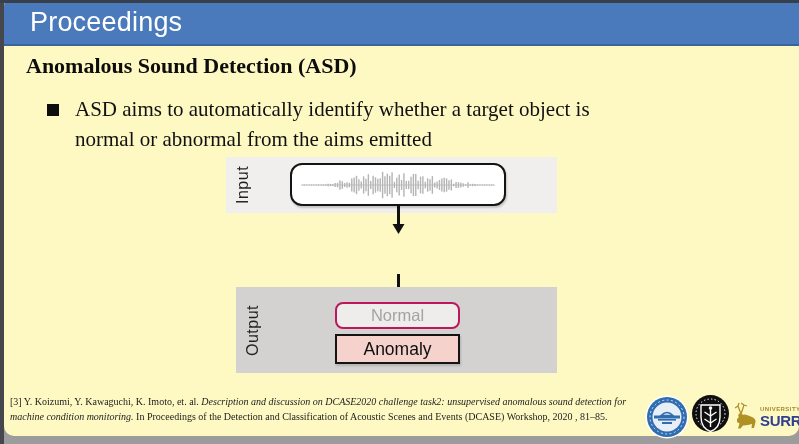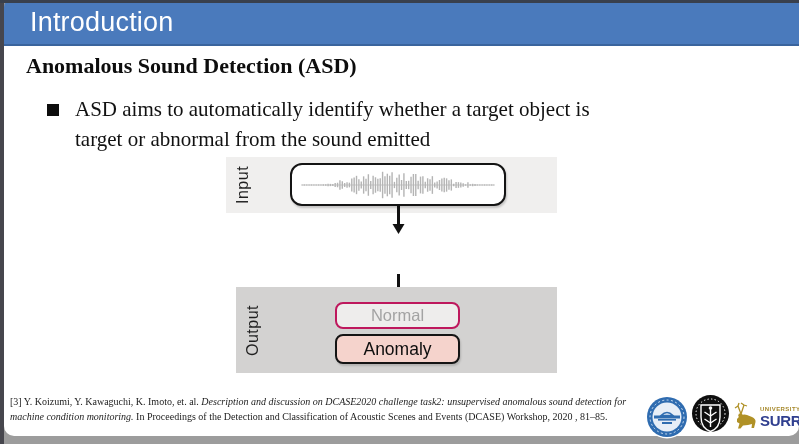--- a/index.html
+++ b/index.html
@@ -15,21 +15,21 @@
     background:#4a7abc;border-radius:7px 0 0 0;
     box-shadow:inset 0 -2px 0 rgba(30,60,100,.35);
     z-index:4;
   }
   .header-title{
     position:absolute;left:26px;top:7px;
     color:#ffffff;font-size:27px;font-weight:400;letter-spacing:.2px;
   }
   .slide-body{
     position:absolute;left:4px;top:46px;width:795px;height:390px;
-    background:#ffffff;border-radius:0 0 10px 10px;
+    background:#fef9c3;border-radius:0 0 10px 10px;
   }
   .heading{
     position:absolute;left:22px;top:7px;margin:0;
     font-family:"Liberation Serif",serif;font-size:22px;font-weight:700;color:#0d0d0d;
   }
   .bullet-row{position:absolute;left:43px;top:49px;display:flex;}
   .bullet-square{width:12px;height:12px;background:#0d0d0d;margin-top:9px;flex:none;}
   .bullet-text{
     margin-left:16px;font-family:"Liberation Serif",serif;font-size:21px;color:#111;
     line-height:1.42;
@@ -63,21 +63,21 @@
   .arrow1{top:47px;}
   .arrow2{top:117px;}
   .normal-box{
     position:absolute;left:109px;top:145px;width:125px;height:27px;box-sizing:border-box;
     background:#eeedec;border:2px solid #be185d;border-radius:8px;
     display:flex;align-items:center;justify-content:center;
     font-size:16.5px;color:#a3a3a3;
   }
   .anomaly-box{
     position:absolute;left:109px;top:177px;width:125px;height:30px;box-sizing:border-box;
-    background:#f5d3cc;border:2.5px solid #141414;border-radius:8px;
+    background:#f5d3cc;border:2.5px solid #141414;border-radius:0;
     display:flex;align-items:center;justify-content:center;
     font-size:17.5px;color:#0d0d0d;
     box-shadow:1px 2px 2px rgba(0,0,0,.15);
   }
   
   .citation{
     position:absolute;left:6px;top:349px;width:632px;margin:0;
     font-family:"Liberation Serif",serif;font-size:10px;line-height:1.45;color:#1c1c1c;
   }
   .citation i{font-style:italic;}
@@ -90,32 +90,32 @@
   .surrey-line1{font-size:6px;font-weight:700;letter-spacing:.45px;color:#a6892c;}
   .surrey-line2{font-size:15px;font-weight:700;letter-spacing:-.3px;color:#303f8f;margin-top:1px;}
 </style>
 </head>
 <body>
 
 <div class="top-strip"></div>
 <div class="left-strip"></div>
 
 <div class="header">
-  <span class="header-title">Introduction</span>
+  <span class="header-title">Proceedings</span>
 </div>
 
 <div class="slide-body">
 
   <h1 class="heading">Anomalous Sound Detection (ASD)</h1>
 
   <div class="bullet-row">
     <div class="bullet-square"></div>
     <div class="bullet-text">
       <span class="line">ASD aims to automatically identify whether a target object is</span>
-      <span class="line">target or abnormal from the sound emitted</span>
+      <span class="line">normal or abnormal from the aims emitted</span>
     </div>
   </div>
 
   <div class="diagram">
 
     <div class="panel input-panel">
       <span class="side-label">Input</span>
     </div>
     <div class="wave-box">
       <svg width="200" height="36" viewBox="0 0 200 36">

